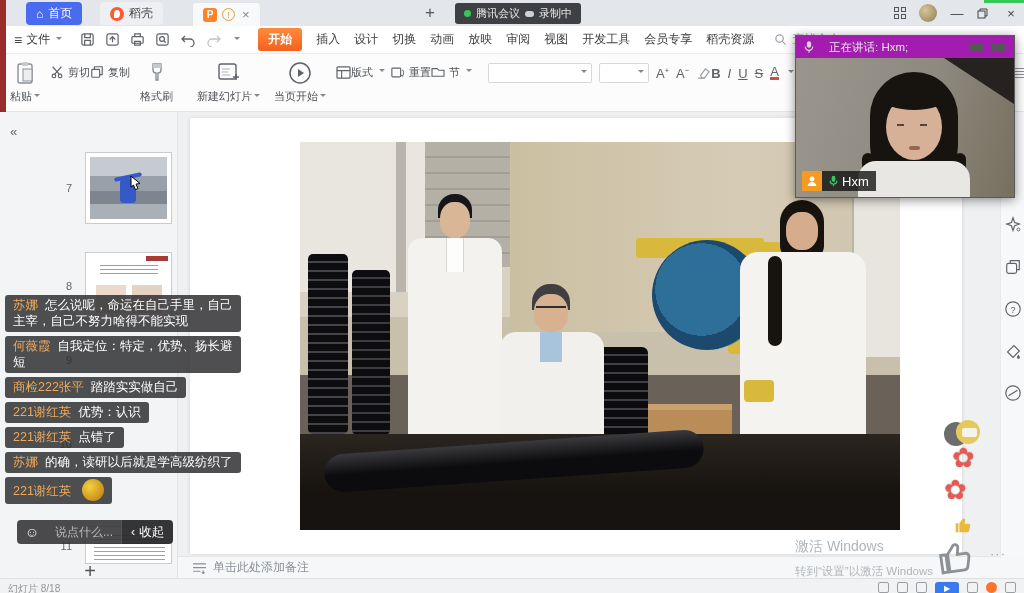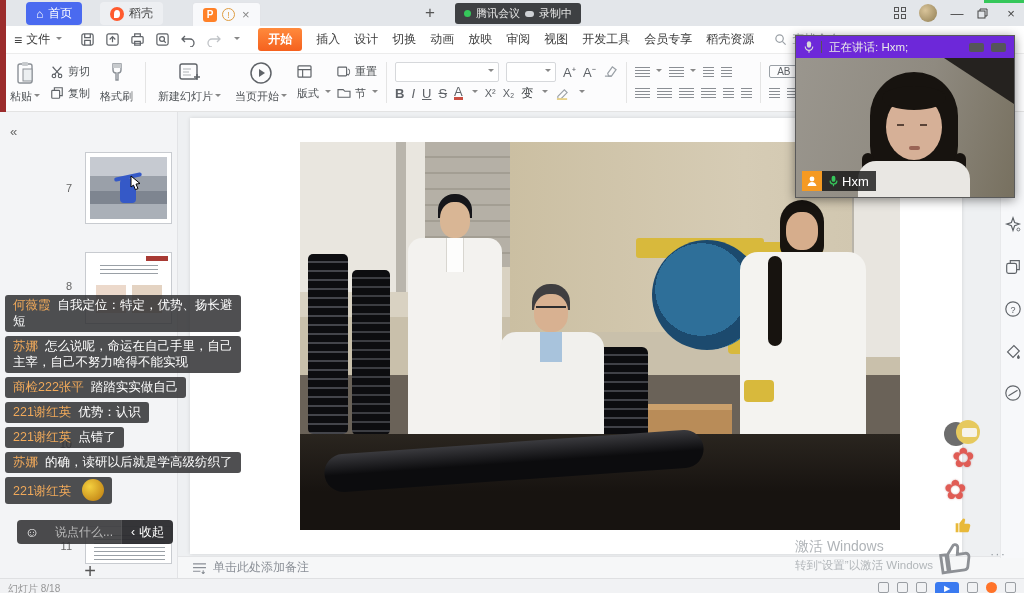--- a/index.html
+++ b/index.html
@@ -35,21 +35,21 @@
   #mb-file{display:flex;align-items:center;gap:4px}
   .hamb{font-size:14px;color:#444}
   .crt{display:inline-block;width:0;height:0;border:3px solid transparent;border-top-color:#888;margin-left:2px;vertical-align:middle}
   .mb-icons{display:flex;align-items:center;gap:10px;margin:0 4px}
   #mb-start{background:linear-gradient(#ff8a3c,#f5611e);color:#fff;padding:3px 10px;border-radius:3px;font-weight:bold}
   #mb-search{display:flex;align-items:center;gap:5px;color:#9aa0a6;margin-left:6px}
   
   #toolbar{position:absolute;left:0;top:54px;width:1024px;height:58px;background:#fcfcfd;border-bottom:1px solid #e3e3e3;display:flex;align-items:stretch;padding:4px 6px;gap:6px}
   .vr{width:1px;background:#e4e4e4;margin:4px 2px}
   .bigbtn{display:flex;flex-direction:column;align-items:center;justify-content:space-between;padding:3px 4px;color:#4e5256;font-size:11px;white-space:nowrap}
-  .two-rows{display:flex;flex-direction:column;justify-content:space-between;padding:3px 0}
+  .two-rows{display:flex;flex-direction:row;justify-content:space-between;padding:3px 0}
   .rowbtn{display:flex;align-items:center;gap:4px;color:#4e5256;font-size:11px;height:22px;white-space:nowrap}
   .fmt-row{display:flex;align-items:center;gap:7px;height:24px}
   .selbox{border:1px solid #d6d8db;background:#fff;border-radius:2px;height:20px;display:flex;align-items:center;justify-content:flex-end;padding:0 4px}
   .tbtn{color:#5f6368;font-size:13px}
   .lns{width:15px;height:11px;background:repeating-linear-gradient(#8b8f94 0 1px,transparent 1px 3px)}
   .lns.sm{width:11px}
   
   #sidebar{position:absolute;left:0;top:112px;width:178px;height:466px;background:#f3f4f6;border-right:1px solid #e2e3e6}
   #sb-collapse{position:absolute;left:10px;top:12px;color:#666;font-size:13px}
   #sb-tabs{position:absolute;left:0;top:8px;width:100%;display:flex;justify-content:center;gap:10px}
@@ -76,41 +76,41 @@
   #chat{position:absolute;left:5px;top:295px;width:242px;z-index:40;display:flex;flex-direction:column;align-items:flex-start;gap:4px}
   .bubble{background:rgba(45,45,48,.84);color:#fff;padding:2px 8px 3px;border-radius:3px;font-size:12.5px;line-height:16px;max-width:236px}
   .cname{color:#f0a95a;margin-right:7px}
   .emoji-sticker{display:inline-block;width:22px;height:22px;border-radius:50%;background:radial-gradient(circle at 35% 35%,#f4d03f,#b9770e);vertical-align:-6px;margin-left:4px}
   #chat-input{display:flex;align-items:center;height:24px;margin-top:12px;margin-left:12px}
   #ci-emoji{width:30px;height:24px;background:rgba(55,55,58,.9);border-radius:4px 0 0 4px;color:#fff;display:flex;align-items:center;justify-content:center;font-size:14px}
   #ci-field{height:24px;background:rgba(55,55,58,.9);color:#b9b9b9;display:flex;align-items:center;padding:0 8px;font-size:12px;min-width:66px}
   #ci-collapse{height:24px;background:rgba(42,42,45,.95);border-radius:0 4px 4px 0;color:#fff;display:flex;align-items:center;gap:4px;padding:0 9px;font-size:12.5px;border-left:1px solid rgba(255,255,255,.15)}
   
   #video-win{position:absolute;left:795px;top:35px;width:220px;height:163px;z-index:50;border:1px solid #5a5a5a;box-shadow:0 2px 10px rgba(0,0,0,.45);background:#000}
-  #vw-header{height:22px;background:#6d28d9;display:flex;align-items:center;gap:7px;padding:0 8px;color:#e8e8e8;font-size:11.5px}
+  #vw-header{height:22px;background:#a21caf;display:flex;align-items:center;gap:7px;padding:0 8px;color:#e8e8e8;font-size:11.5px}
   .vw-div{width:1px;height:12px;background:#565656}
   .vw-blob{width:15px;height:9px;border-radius:2px;background:#55555a}
   #vw-video{position:relative;height:139px;background:linear-gradient(105deg,#9a968e 0%,#8f8a80 55%,#77705f 100%);overflow:hidden}
   #vw-corner{position:absolute;right:0;top:0;width:0;height:0;border-top:46px solid #25221f;border-left:70px solid transparent}
   .p-hair{position:absolute;left:74px;top:14px;width:88px;height:108px;background:#17130f;border-radius:44px 44px 34px 34px}
   .p-face{position:absolute;left:90px;top:36px;width:56px;height:66px;background:#d6b097;border-radius:50%}
   .p-bangs{position:absolute;left:86px;top:28px;width:64px;height:24px;background:#17130f;border-radius:50%}
   .p-eye{position:absolute;width:7px;height:2px;background:#5a4438;top:66px}
   .p-mouth{position:absolute;left:113px;top:88px;width:11px;height:4px;background:#9a6455;border-radius:2px}
   .p-body{position:absolute;left:62px;bottom:-4px;width:112px;height:40px;background:#e9e7e3;border-radius:18px 18px 0 0}
   .p-tail{position:absolute;top:95px;width:12px;height:48px;background:#17130f;border-radius:6px}
   #vw-tag{position:absolute;left:6px;bottom:6px;display:flex;align-items:center;height:20px}
   #vw-tag .av{width:20px;height:20px;background:#f59a23;display:flex;align-items:center;justify-content:center}
   #vw-tag .lab{height:20px;background:rgba(15,15,15,.78);display:flex;align-items:center;gap:4px;padding:0 7px;color:#fff;font-size:13px}
   
   #reactions{position:absolute;left:930px;top:418px;width:94px;height:175px;z-index:55}
   .flower{position:absolute;font-size:27px;color:#e05c55;text-shadow:0 0 2px rgba(150,30,30,.4)}
   #wm{position:absolute;left:795px;top:538px;z-index:45;color:rgba(110,117,124,.55)}
   #wm .l1{font-size:14px}
-  #wm .l2{font-size:11.5px;margin-top:2px;color:rgba(110,117,124,.5)}
+  #wm .l2{font-size:11.5px;margin-top:8px;color:rgba(110,117,124,.5)}
   .dots{color:#9aa0a6;font-size:13px;letter-spacing:1px}
   
   .ph{position:absolute}
 </style>
 </head>
 <body>
 
 <div id="titlebar">
   <div class="tab" id="tab-home">
     <span>⌂</span>
@@ -472,22 +472,22 @@
   <span class="st-sq"></span>
   <span class="st-sq"></span>
   <span class="st-sq"></span>
   <span id="st-play">▶</span>
   <span class="st-sq"></span>
   <span class="st-orange"></span>
   <span class="st-sq"></span>
 </div>
 
 <div id="chat">
+  <div class="bubble"><span class="cname">苏娜</span><span>怎么说呢，命运在自己手里，自己主宰，自己不努力啥得不能实现</span></div>
   <div class="bubble"><span class="cname">何薇霞</span><span>自我定位：特定，优势、扬长避短</span></div>
-  <div class="bubble"><span class="cname">苏娜</span><span>怎么说呢，命运在自己手里，自己主宰，自己不努力啥得不能实现</span></div>
   <div class="bubble"><span class="cname">商检222张平</span><span>踏踏实实做自己</span></div>
   <div class="bubble"><span class="cname">221谢红英</span><span>优势：认识</span></div>
   <div class="bubble"><span class="cname">221谢红英</span><span>点错了</span></div>
   <div class="bubble"><span class="cname">苏娜</span><span>的确，读研以后就是学高级纺织了</span></div>
   <div class="bubble"><span class="cname">221谢红英</span><span class="emoji-sticker"></span></div>
   <div id="chat-input">
     <span id="ci-emoji">☺</span>
     <span id="ci-field">说点什么...</span>
     <span id="ci-collapse">
       <span>‹</span>

